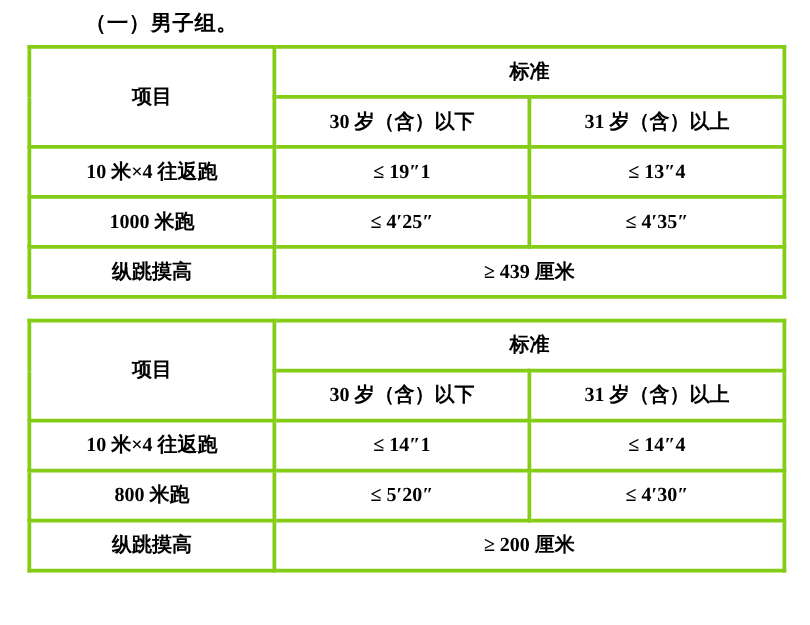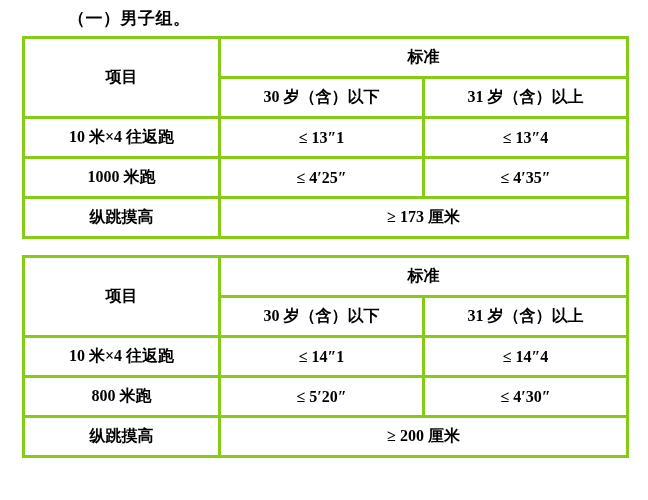--- a/index.html
+++ b/index.html
@@ -90,31 +90,31 @@
         <tr>
           <td rowspan="2" class="cell-item-head">项目</td>
           <td colspan="2" class="cell-std-head">标准</td>
         </tr>
         <tr>
           <td class="cell-agehead">30 岁（含）以下</td>
           <td class="cell-agehead">31 岁（含）以上</td>
         </tr>
         <tr class="row-tall">
           <td class="label-left">10 米×4 往返跑</td>
-          <td>≤ 13″1</td>
+          <td>≤ 19″1</td>
           <td>≤ 13″4</td>
         </tr>
         <tr class="row-tall">
           <td class="label-left">1000 米跑</td>
           <td>≤ 4′25″</td>
           <td>≤ 4′35″</td>
         </tr>
         <tr class="row-tall">
           <td class="label-left">纵跳摸高</td>
-          <td colspan="2" class="merged-value">≥ 173 厘米</td>
+          <td colspan="2" class="merged-value">≥ 439 厘米</td>
         </tr>
       </tbody>
     </table>
   </div>
 
   <div class="section section-2">
     <table class="std">
       <colgroup>
         <col class="col-item">
           <col class="col-a">

